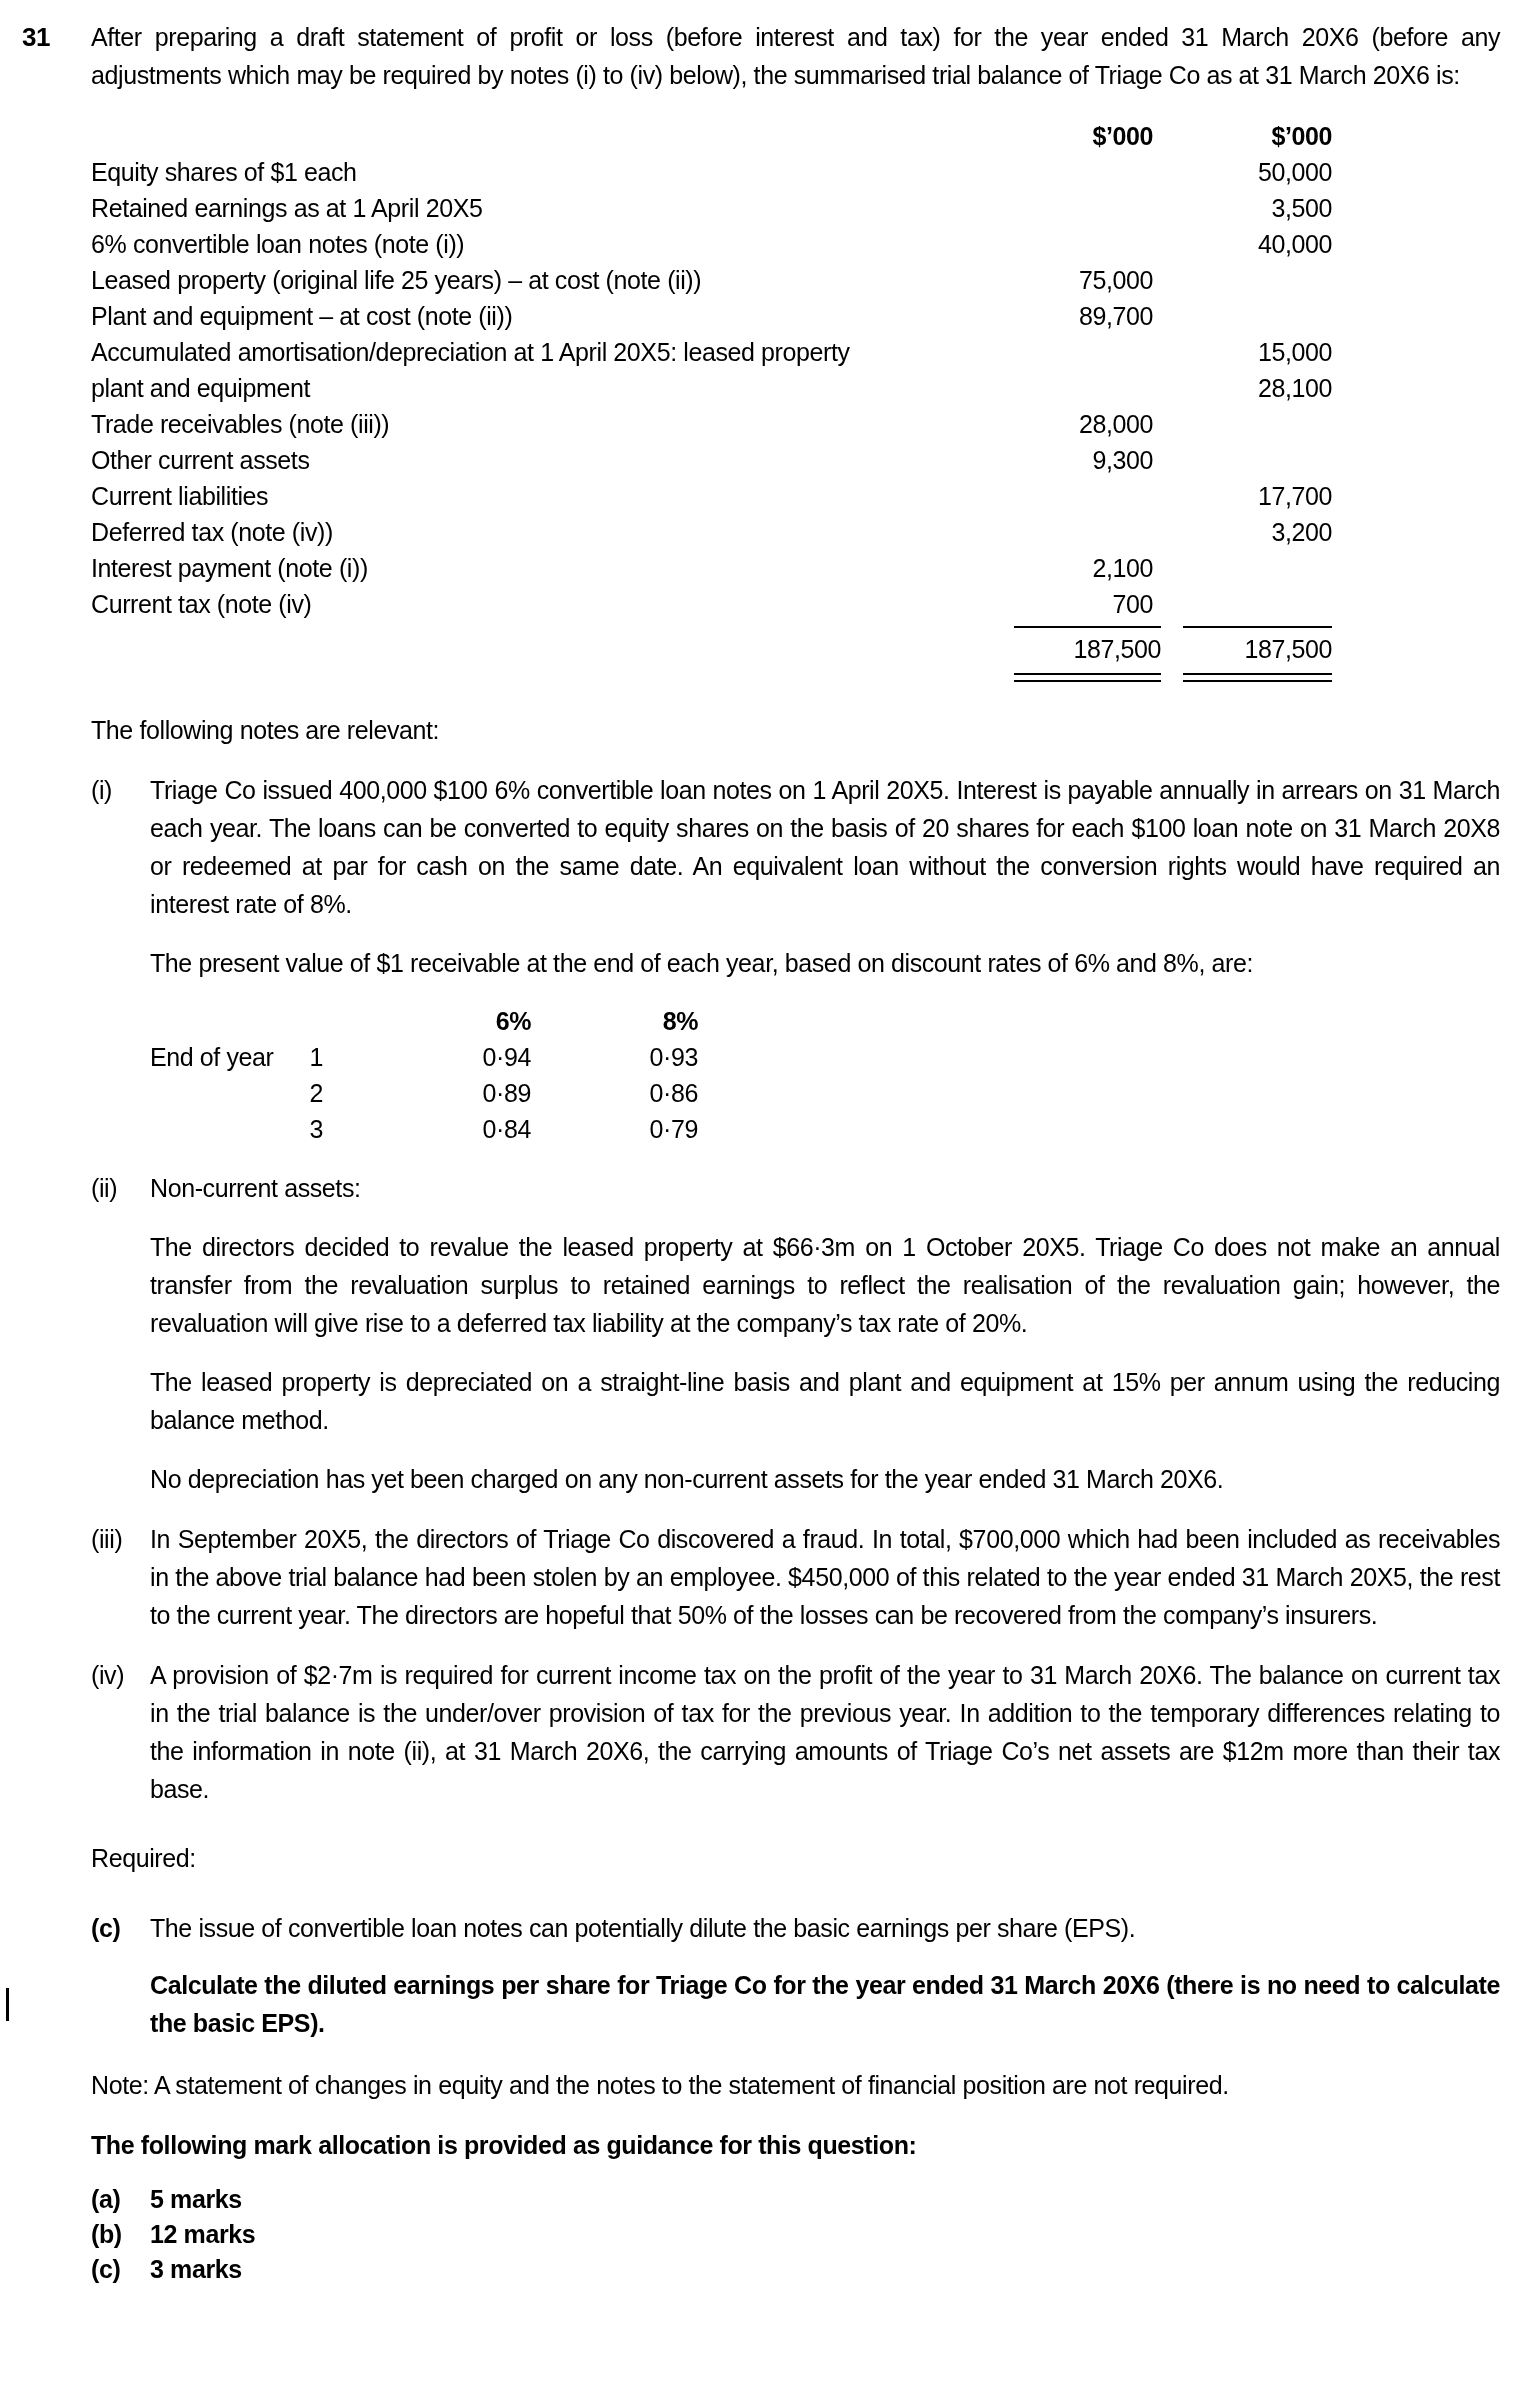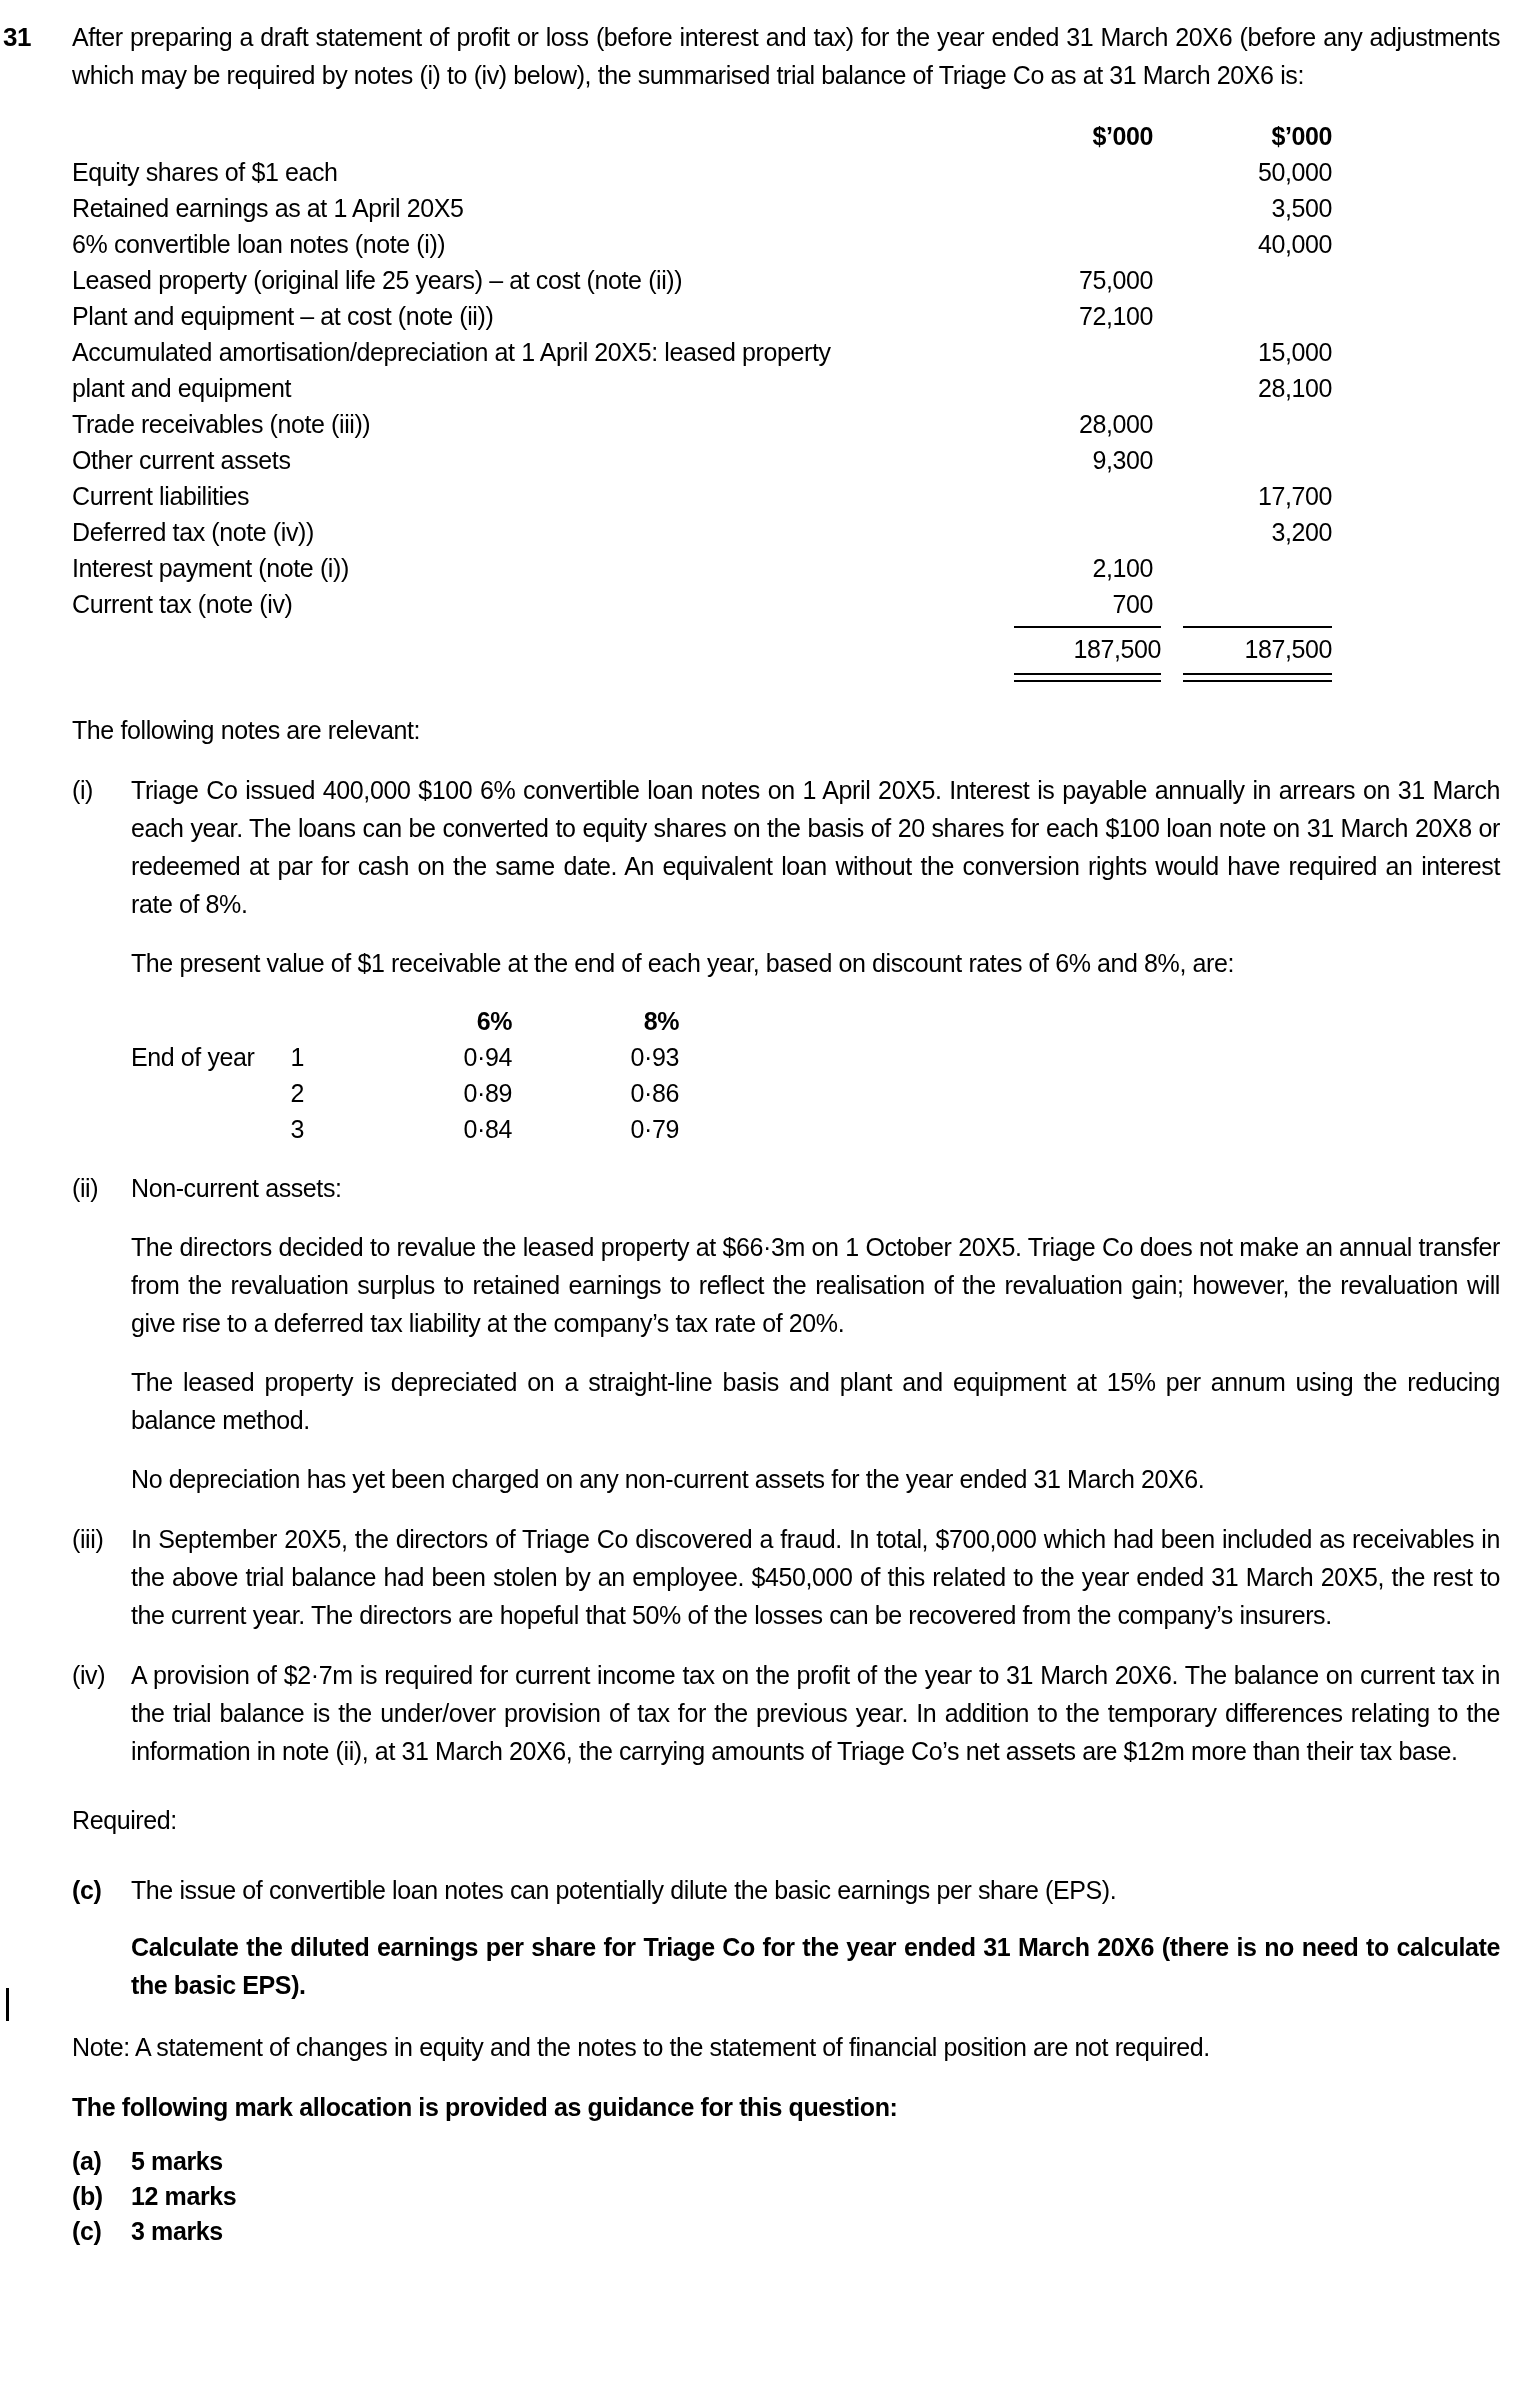--- a/index.html
+++ b/index.html
@@ -6,21 +6,21 @@
   body {
     width:1523px; height:2401px;
     background:#ffffff; color:#000000;
     font-family:"Liberation Sans","DejaVu Sans",sans-serif;
     font-size:25px; letter-spacing:-0.4px;
     position:relative; box-sizing:border-box;
     padding:18px 23px 0 0;
     overflow:hidden;
   }
   .question-wrap { display:flex; }
-  .qnum { width:69px; flex:none; padding-left:3px; font-weight:700; font-size:26px; line-height:38px; }
+  .qnum { width:69px; flex:none; padding-left:22px; font-weight:700; font-size:26px; line-height:38px; }
   .qbody { flex:1; min-width:0; }
 
   .intro { text-align:justify; line-height:38px; margin:0; }
 
   
   .tb { margin-top:23.6px; }
   .tb-row { display:flex; line-height:36px; }
   .tb-label { flex:1; min-width:0; padding-right:7px; }
   .tb-label--right { padding-right:63px; }
   .tb-debit  { width:139px; flex:none; text-align:right; }
@@ -101,21 +101,21 @@
         <div class="tb-end"></div>
       </div>
       <div class="tb-row">
         <div class="tb-label">Leased property (original life 25 years) – at cost (note (ii))</div>
         <div class="tb-debit">75,000</div>
         <div class="tb-credit"></div>
         <div class="tb-end"></div>
       </div>
       <div class="tb-row">
         <div class="tb-label">Plant and equipment – at cost (note (ii))</div>
-        <div class="tb-debit">72,100</div>
+        <div class="tb-debit">89,700</div>
         <div class="tb-credit"></div>
         <div class="tb-end"></div>
       </div>
       <div class="tb-row">
         <div class="tb-label">Accumulated amortisation/depreciation at 1 April 20X5: leased property</div>
         <div class="tb-debit"></div>
         <div class="tb-credit">15,000</div>
         <div class="tb-end"></div>
       </div>
       <div class="tb-row">

